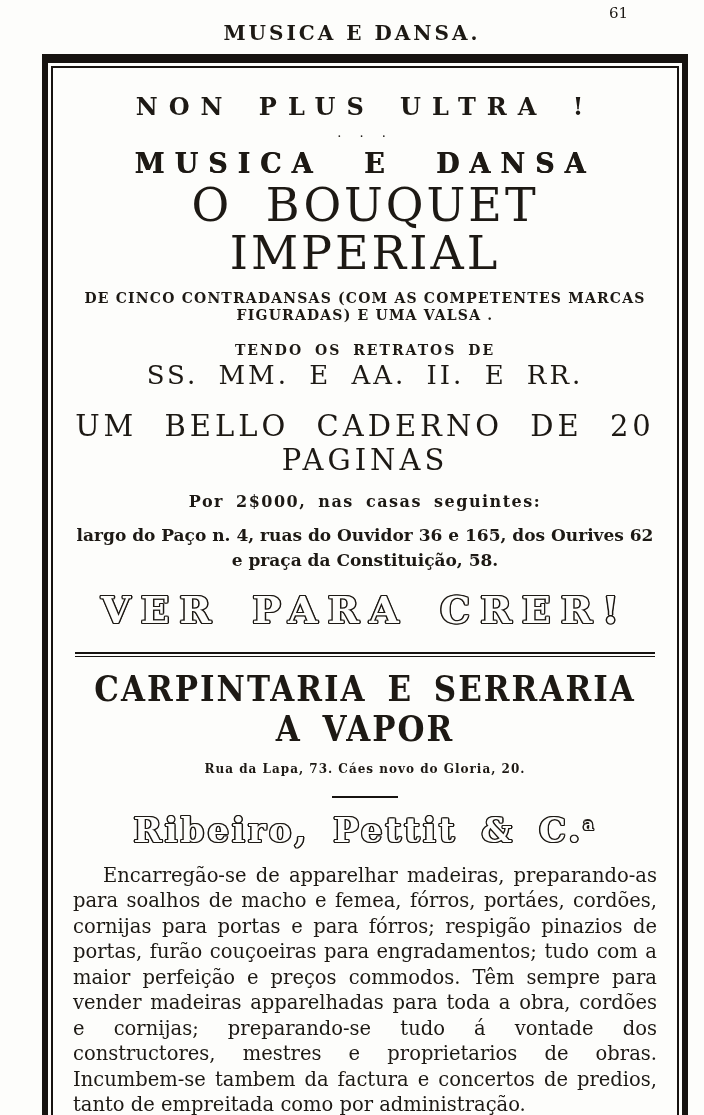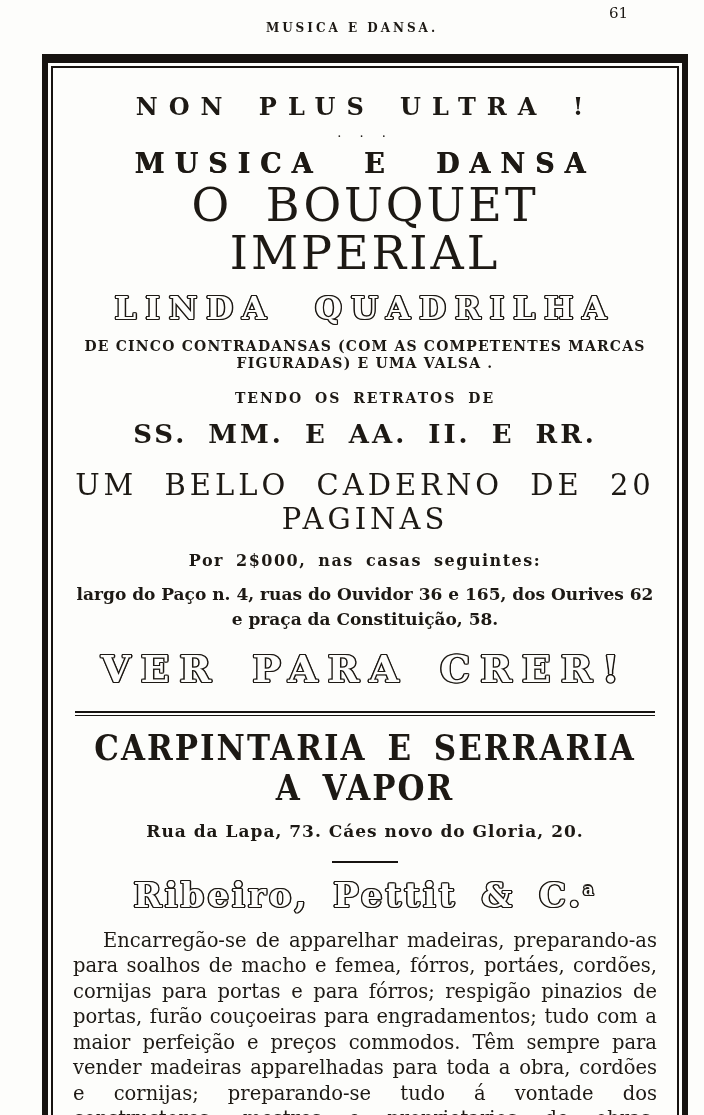--- a/index.html
+++ b/index.html
@@ -10,21 +10,21 @@
     font-family:"DejaVu Serif","Liberation Serif",serif;
     overflow:hidden;
     -webkit-font-smoothing:antialiased;
   }
   .page { position:relative; width:704px; height:1115px; }
 
   
   .running-head { position:relative; height:50px; padding-top:21px; }
   .running-title {
     display:block; text-align:center;
-    font-size:12px; font-weight:bold; letter-spacing:3px;
+    font-size:20px; font-weight:bold; letter-spacing:3px;
   }
   .page-number { position:absolute; right:76px; top:4px; font-size:15px; }
 
   
   .frame-outer {
     margin:4px 16px 0 42px;
     border:6px solid #171310;
     border-top-width:9px;
     border-bottom-width:11px;
     padding:3px;
@@ -68,21 +68,21 @@
     margin-top:12px;
   }
   .desc { font-size:14px; font-weight:bold; letter-spacing:1.2px; line-height:17px; margin-top:12px; }
   .authors {
     font-size:37px; font-weight:bold;
     letter-spacing:5px; word-spacing:12px;
     margin-top:15px;
     text-shadow:1px 1px 0 #555149;
   }
   .portraits { font-size:14px; font-weight:bold; letter-spacing:2px; word-spacing:5px; margin-top:18px; }
-  .royals { font-size:26px; font-weight:bold; letter-spacing:3px; word-spacing:9px; margin-top:13px; }
+  .royals { font-size:26px; font-weight:normal; letter-spacing:3px; word-spacing:9px; margin-top:2px; }
   .format-line { font-size:29px; letter-spacing:4px; word-spacing:14px; margin-top:19px; }
   .price-line { font-size:16px; font-weight:bold; letter-spacing:1.5px; word-spacing:5px; margin-top:15px; }
   .addresses { font-size:17px; font-weight:bold; line-height:25px; margin-top:12px; }
   .slogan {
     font-family:"DejaVu Serif","Liberation Serif",serif;
     font-size:38px; font-weight:bold;
     letter-spacing:10px; word-spacing:8px;
     margin-top:14px;
   }
 
@@ -91,21 +91,21 @@
     border:0; border-top:2px solid #171310; border-bottom:1px solid #171310;
     height:5px; margin:20px 2px 16px;
   }
 
   
   .carp-title {
     font-size:31px; font-weight:bold;
     letter-spacing:2px; word-spacing:8px;
     transform:scaleY(1.12); transform-origin:center;
   }
-  .carp-address { font-size:17px; font-weight:bold; letter-spacing:1px; margin-top:17px; }
+  .carp-address { font-size:12px; font-weight:bold; letter-spacing:1px; margin-top:17px; }
   .short-dash { width:66px; border:0; border-top:2px solid #171310; margin:20px auto 12px; }
   .company {
     font-size:34px; font-weight:bold;
     letter-spacing:3px; word-spacing:9px;
     margin-top:4px;
     text-align:center;
   }
   .company sup { font-size:16px; }
   .body-par {
     font-size:19.5px; line-height:25.5px;
@@ -124,21 +124,20 @@
   </div>
 
   <div class="frame-outer">
     <div class="frame-inner">
 
       <section>
         <div class="tagline">NON PLUS ULTRA !</div>
         <div class="tiny-dots">. . .</div>
         <div class="category">MUSICA E DANSA</div>
         <div class="big-title">O BOUQUET IMPERIAL</div>
-        <div class="subtitle outline">LINDA QUADRILHA</div>
         <div class="desc">
           <div>DE CINCO CONTRADANSAS (COM AS COMPETENTES MARCAS</div>
           <div>FIGURADAS) E UMA VALSA .</div>
         </div>
         <div class="portraits">TENDO OS RETRATOS DE</div>
         <div class="royals">SS. MM. E AA. II. E RR.</div>
         <div class="format-line">UM BELLO CADERNO DE 20 PAGINAS</div>
         <div class="price-line">Por 2$000, nas casas seguintes:</div>
         <div class="addresses">
           <div>largo do Paço n. 4, ruas do Ouvidor 36 e 165, dos Ourives 62</div>

